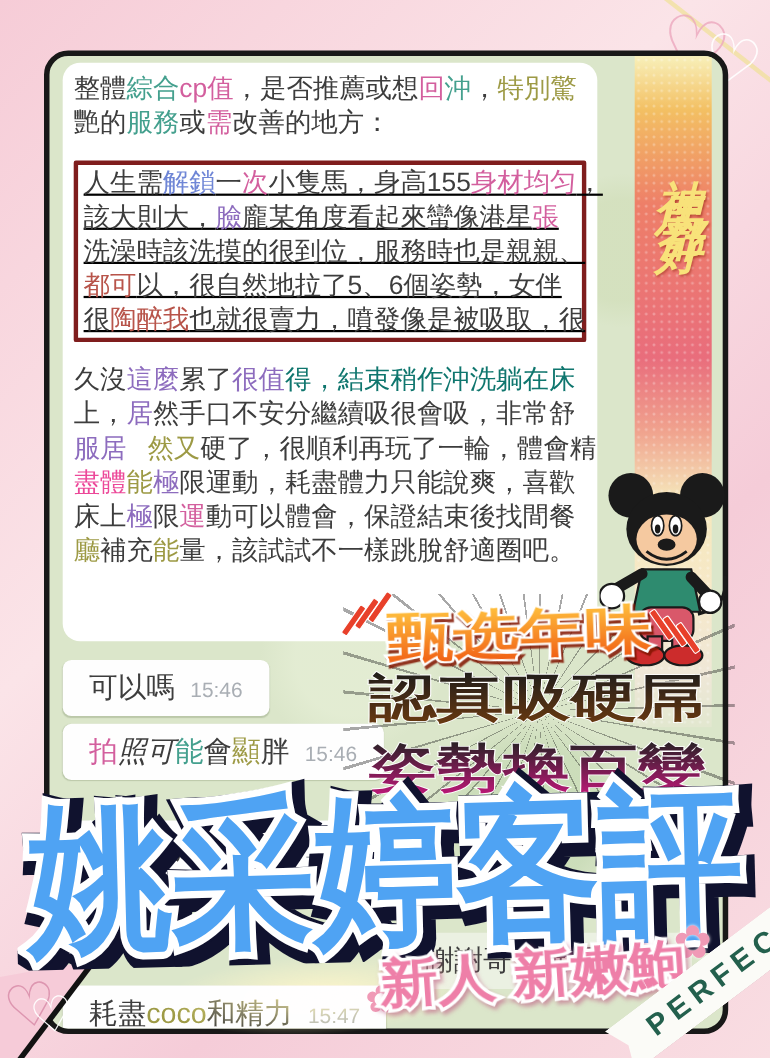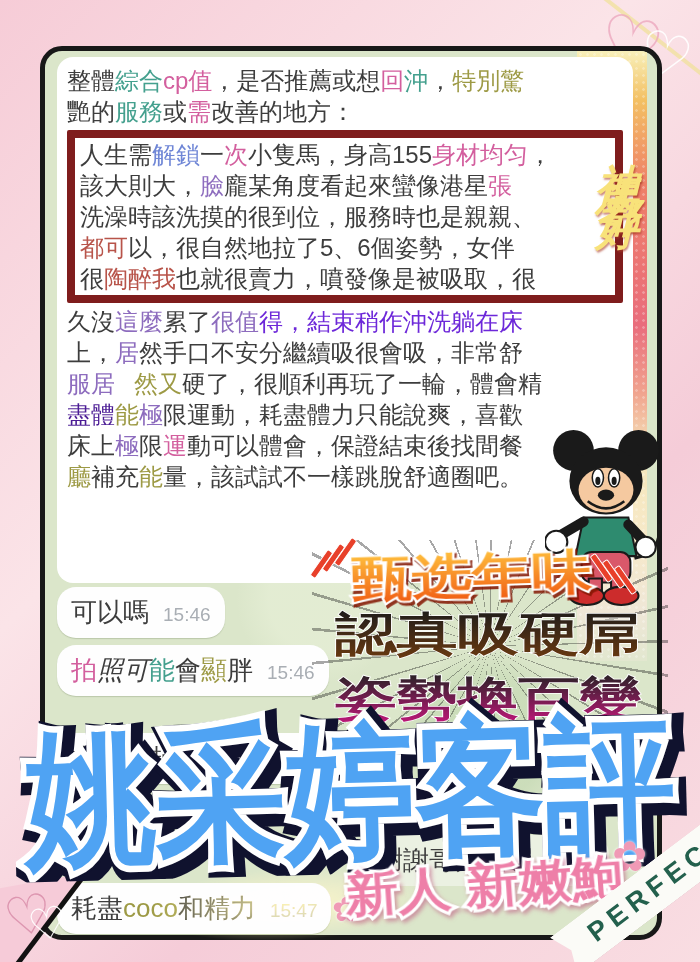--- a/index.html
+++ b/index.html
@@ -11,36 +11,36 @@
   .heart{position:absolute;color:#e7a8be;z-index:2;line-height:1;}
   
   #card{position:absolute;left:40px;top:46px;width:612px;height:884px;
     border:5px solid #181818;border-radius:22px;overflow:hidden;z-index:3;
     background-color:#dbe6ca;
     background-image:
       radial-gradient(circle at 18% 28%, rgba(168,195,140,.35) 0 40px, transparent 62px),
       radial-gradient(circle at 72% 78%, rgba(168,200,150,.30) 0 60px, transparent 92px),
       radial-gradient(circle at 45% 62%, rgba(232,240,216,.60) 0 52px, transparent 84px),
       radial-gradient(circle at 85% 20%, rgba(200,215,170,.35) 0 46px, transparent 70px);}
-  #main-bubble{position:absolute;left:12px;top:6px;width:576px;height:526px;
+  #main-bubble{position:absolute;left:12px;top:6px;width:486px;height:526px;
     background:#fff;border-radius:16px;padding:8px 10px;box-sizing:border-box;}
   .tline{font-size:24px;line-height:31px;white-space:nowrap;color:#3d3d3d;font-weight:500;}
-  #review-redbox{border:8px solid #7f1d1d;border-radius:2px;margin:3px 0;padding:1px 5px;}
+  #review-redbox{border:4px solid #7f1d1d;border-radius:2px;margin:19px 0;padding:1px 5px;text-decoration:underline;}
   
   #side-strip{position:absolute;left:532px;top:0;width:70px;height:610px;
     background:linear-gradient(180deg,#f8f0ba 0%,#f3c063 8%,#ee7f68 22%,#e96d7c 45%,#f0a38e 56%,#f5e7bb 66%,#f7e9c9 80%,#efe7d7 92%,#e2e7cf 100%);}
   #side-strip::after{content:"";position:absolute;inset:0;
     background-image:radial-gradient(rgba(255,255,255,.28) 1px, transparent 1.6px);
     background-size:7px 7px;}
   #side-banner-text{position:absolute;left:12px;top:78px;writing-mode:vertical-rl;
     font-size:42px;font-weight:bold;font-style:italic;letter-spacing:16px;color:#f8e27a;
     text-shadow:1px 2px 2px rgba(170,60,40,.6);z-index:1;}
   
-  .chat-bubble{position:absolute;background:#fefefe;border-radius:19px;padding:8px 14px;
-    box-shadow:0 1px 1px rgba(90,110,70,.25);white-space:nowrap;}
+  .chat-bubble{position:absolute;background:#fefefe;border-radius:8px;padding:8px 24px;
+    box-shadow:0 1px 1px rgba(90,110,70,.25);white-space:nowrap;margin-top:13px;}
   .msg-text{font-size:26px;color:#3d3d3d;}
   .msg-time{font-size:19px;color:#a9aeb4;margin-left:14px;}
   #bubble-0{left:12px;top:536px;}
   #bubble-1{left:12px;top:594px;}
   #bubble-2{left:12px;top:682px;}
   #bubble-3{left:318px;top:784px;background:rgba(255,255,255,.45);box-shadow:none;}
   #bubble-4{left:12px;top:832px;}
   
   #mickey{position:absolute;left:545px;top:428px;width:122px;height:178px;z-index:5;}
   #burst{position:absolute;left:312px;top:540px;width:356px;height:212px;z-index:4;opacity:.5;
@@ -108,24 +108,24 @@
       <div id="review-redbox">
         <div id="box-lines">
             <div class="tline"><span style="color: rgb(61, 61, 61);">人生需</span><span style="color: rgb(111, 134, 214);">解鎖</span><span style="color: rgb(61, 61, 61);">一</span><span style="color: rgb(211, 95, 158);">次</span><span style="color: rgb(61, 61, 61);">小隻馬，身高155</span><span style="color: rgb(211, 95, 158);">身材均匀</span><span style="color: rgb(61, 61, 61);">，</span></div>
             <div class="tline"><span style="color: rgb(61, 61, 61);">該大則大，</span><span style="color: rgb(141, 108, 190);">臉</span><span style="color: rgb(61, 61, 61);">龐某角度看起來蠻像港星</span><span style="color: rgb(211, 95, 158);">張</span></div>
             <div class="tline"><span style="color: rgb(61, 61, 61);">洗澡時該洗摸的很到位，服務時也是親親、</span></div>
             <div class="tline"><span style="color: rgb(184, 84, 74);">都可</span><span style="color: rgb(61, 61, 61);">以，很自然地拉了5、6個姿勢，女伴</span></div>
             <div class="tline"><span style="color: rgb(61, 61, 61);">很</span><span style="color: rgb(184, 84, 74); text-align: center;">陶醉我</span><span style="color: rgb(61, 61, 61);">也就很賣力，噴發像是被吸取，很</span></div>
           </div>
       </div>
       <div id="after-lines">
-          <div class="tline"><span style="color: rgb(61, 61, 61);">久沒</span><span style="color: rgb(141, 108, 190);">這麼</span><span style="color: rgb(61, 61, 61);">累了</span><span style="color: rgb(141, 108, 190);">很值</span><span style="color: #6d28d9; margin-top: 24px;">得，結束稍作沖洗躺在床</span></div>
+          <div class="tline"><span style="color: rgb(61, 61, 61);">久沒</span><span style="color: rgb(141, 108, 190);">這麼</span><span style="color: rgb(61, 61, 61);">累了</span><span style="color: rgb(141, 108, 190);">很值</span><span style="color: #0f766e; margin-top: 24px;">得，結束稍作沖洗躺在床</span></div>
           <div class="tline"><span style="color: rgb(61, 61, 61);">上，</span><span style="color: rgb(141, 108, 190);">居</span><span style="color: rgb(61, 61, 61);">然手口不安分繼續吸很會吸，非常舒</span></div>
           <div class="tline"><span style="color: rgb(141, 108, 190);">服居</span><span style="color: rgb(157, 154, 69); margin-left: 19px;">然又</span><span style="color: rgb(61, 61, 61);">硬了，很順利再玩了一輪，體會精</span></div>
-          <div class="tline"><span style="color: #4c1d95; margin-top: 23px;">盡體</span><span style="color: rgb(157, 154, 69);">能</span><span style="color: rgb(141, 108, 190);">極</span><span style="color: rgb(61, 61, 61);">限運動，耗盡體力只能說爽，喜歡</span></div>
+          <div class="tline"><span style="color: #ec4899; margin-top: 23px;">盡體</span><span style="color: rgb(157, 154, 69);">能</span><span style="color: rgb(141, 108, 190);">極</span><span style="color: rgb(61, 61, 61);">限運動，耗盡體力只能說爽，喜歡</span></div>
           <div class="tline"><span style="color: rgb(61, 61, 61);">床上</span><span style="color: rgb(141, 108, 190);">極</span><span style="color: rgb(61, 61, 61);">限</span><span style="color: rgb(211, 95, 158);">運</span><span style="color: rgb(61, 61, 61);">動可以體會，保證結束後找間餐</span></div>
           <div class="tline"><span style="color: rgb(157, 154, 69);">廳</span><span style="color: rgb(61, 61, 61);">補充</span><span style="color: rgb(157, 154, 69);">能</span><span style="color: rgb(61, 61, 61);">量，該試試不一樣跳脫舒適圈吧。</span></div>
         </div>
     </div>
 
     <div class="chat-bubble" id="bubble-0">
       <span class="msg-text"><span style="color: rgb(61, 61, 61);">可以嗎</span></span><span class="msg-time">15:46</span>
     </div>
     <div class="chat-bubble" id="bubble-1">
       <span class="msg-text"><span style="color: rgb(211, 95, 158);">拍</span><span style="color: rgb(61, 61, 61); font-style: italic;">照可</span><span style="color: rgb(68, 160, 142);">能</span><span style="color: rgb(61, 61, 61);">會</span><span style="color: rgb(157, 154, 69);">顯</span><span style="color: rgb(61, 61, 61);">胖</span></span><span class="msg-time">15:46</span>

